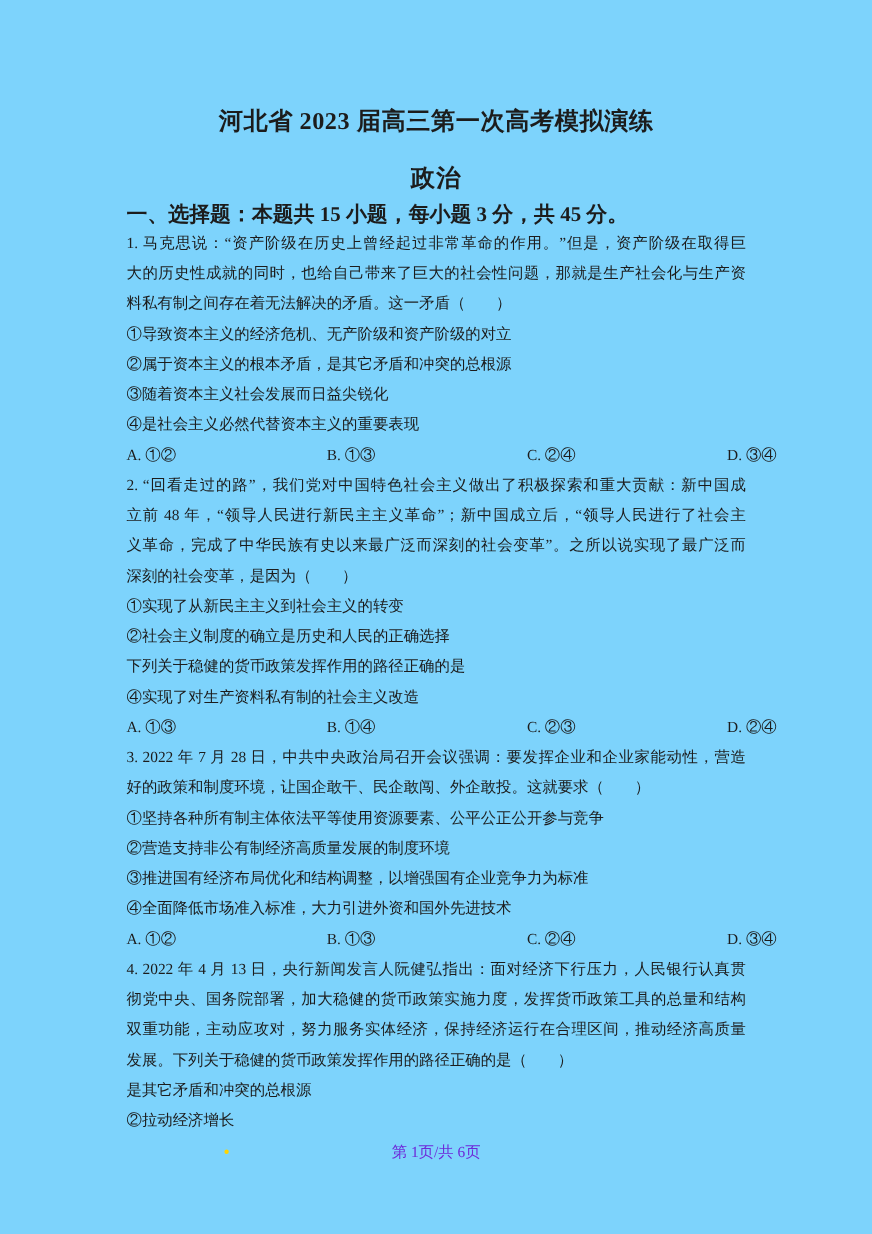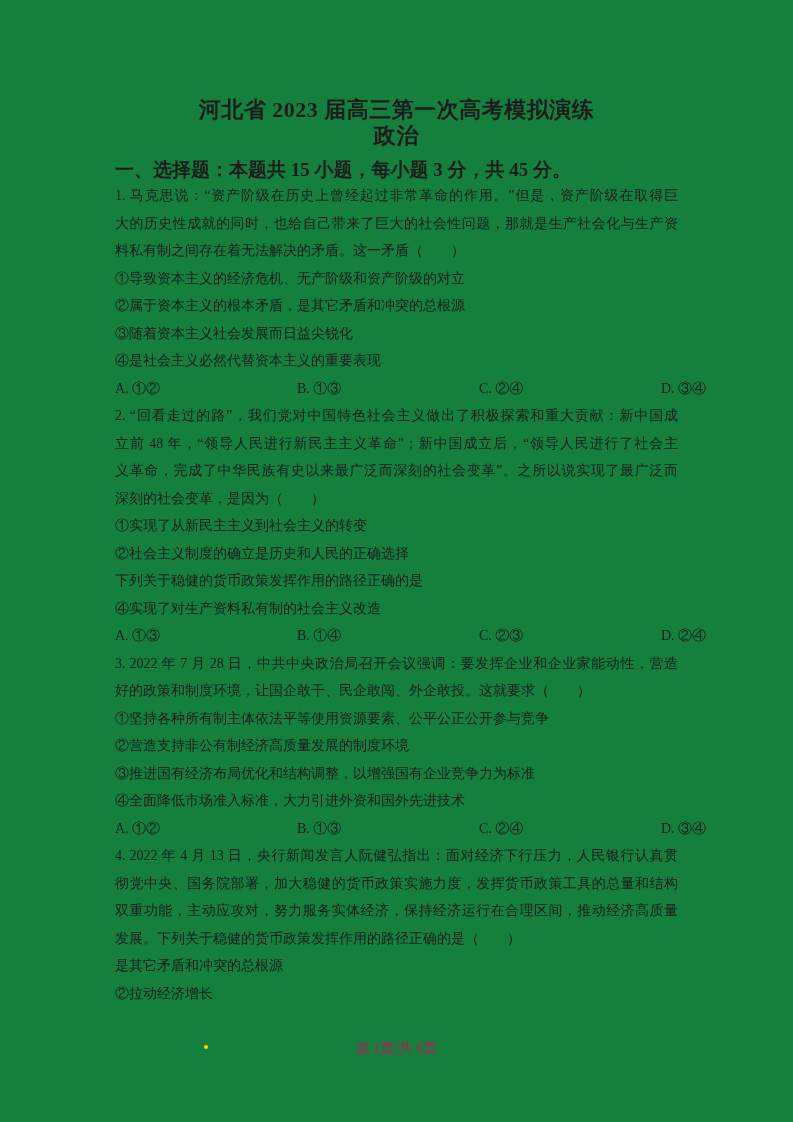--- a/index.html
+++ b/index.html
@@ -3,28 +3,28 @@
 <meta charset="utf-8">
 <style>
   * { margin: 0; padding: 0; box-sizing: border-box; }
   html, body { background: #ffffff; }
   body {
     width: 793px; height: 1122px;
     position: relative; overflow: hidden;
     font-family: "Liberation Serif", "DejaVu Serif", serif;
     color: #1c1c1c;
   }
-  .page { position: absolute; inset: 0; padding: 0 115px; background: #15803d; }
+  .page { position: absolute; inset: 0; padding: 0 115px; background: #7dd3fc; }
   .title {
     margin-top: 97px; text-align: center;
     font-size: 22px; font-weight: bold; line-height: 26px;
     letter-spacing: 0.5px;
   }
   .subtitle {
-    text-align: center;
+    margin-top: 26px; text-align: center;
     font-size: 22px; font-weight: bold; line-height: 26px;
     letter-spacing: 1px;
   }
   .section-heading {
     margin-top: 9px;
     font-size: 19px; font-weight: bold; line-height: 24px;
     white-space: nowrap;
   }
   .questions { margin-top: 0; }
   .line {
@@ -33,21 +33,21 @@
   }
   .jl { text-align: justify; text-align-last: justify; }
   .options-row {
     display: grid; grid-template-columns: 142px 142px 142px 1fr;
     font-size: 14px; line-height: 27.5px; height: 27.5px; gap: 40px;
   }
   .option { white-space: nowrap; }
   .footer {
     position: absolute; left: 0; right: 0; top: 1039px;
     text-align: center; font-size: 14px; line-height: 20px;
-    color: #be185d;
+    color: #6d28d9;
   }
   .artifact-dot {
     position: absolute; left: 204px; top: 1045px;
     width: 4px; height: 4px; border-radius: 50%;
   }
 </style>
 </head>
 <body>
 
 <div class="page">

